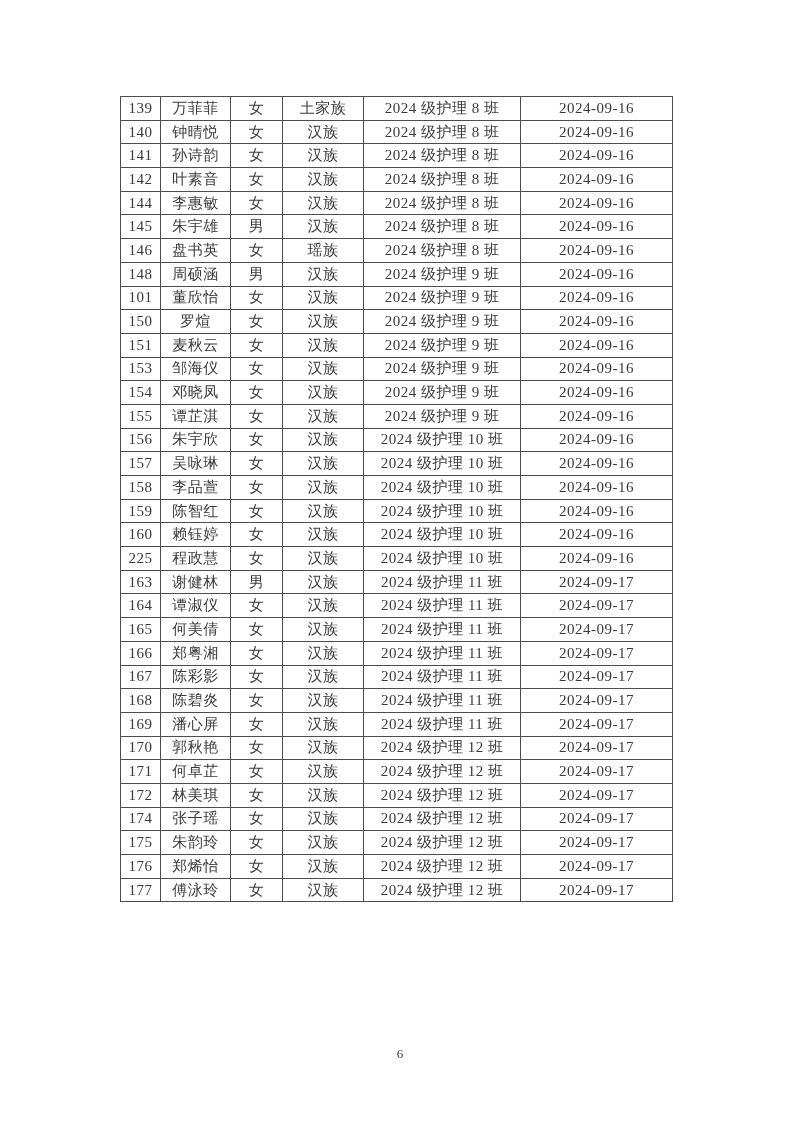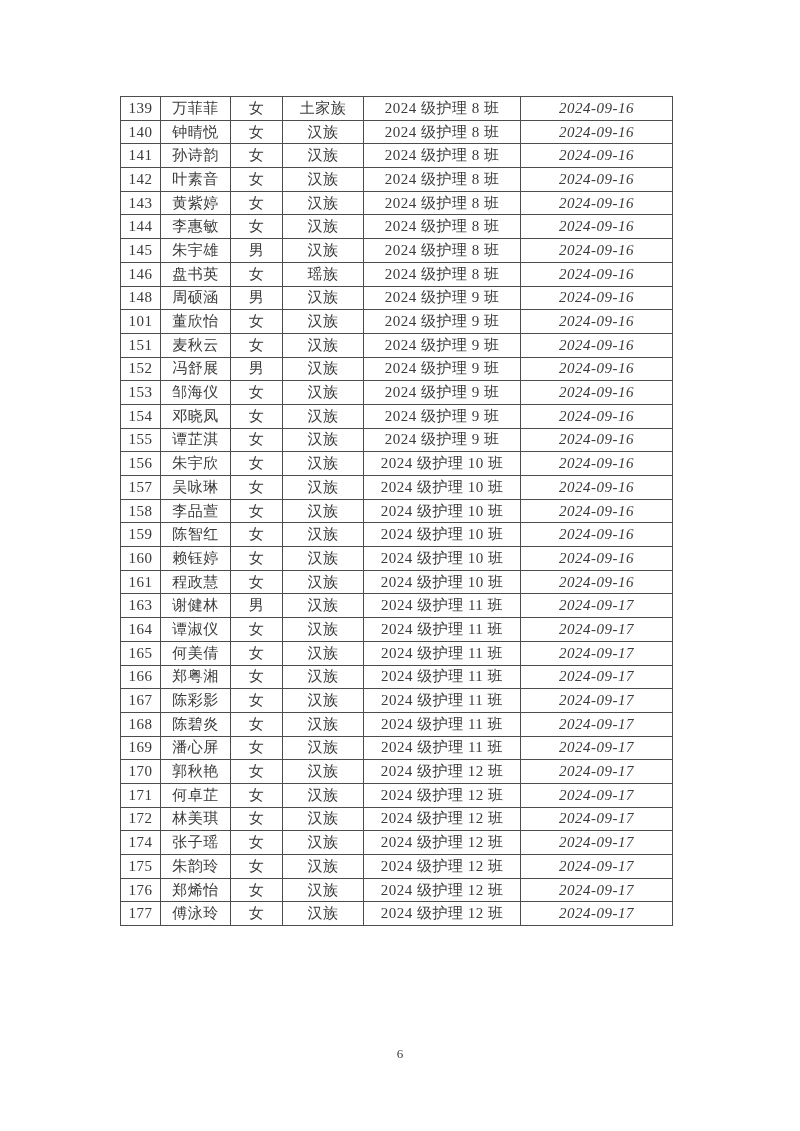--- a/index.html
+++ b/index.html
@@ -33,21 +33,21 @@
     color: #3a3a3a;
     letter-spacing: 0.5px;
     white-space: nowrap;
     overflow: hidden;
   }
   td.col-no   { font-size: 15px; }
   td.col-name { font-size: 14px; }
   td.col-gender { font-size: 14px; }
   td.col-ethnic { font-size: 14px; }
   td.col-class  { font-size: 14.5px; margin-top: 44px; }
-  td.col-date   { font-size: 15px; letter-spacing: 0.3px; font-style: italic; }
+  td.col-date   { font-size: 15px; letter-spacing: 0.3px; }
   .page-number {
     position: absolute;
     left: 0;
     top: 1046px;
     width: 800px;
     text-align: center;
     font-size: 13px;
     color: #3a3a3a;
   }
 </style>
@@ -92,28 +92,20 @@
         </tr>
         <tr>
           <td class="col-no">142</td>
           <td class="col-name">叶素音</td>
           <td class="col-gender">女</td>
           <td class="col-ethnic">汉族</td>
           <td class="col-class">2024 级护理 8 班</td>
           <td class="col-date">2024-09-16</td>
         </tr>
         <tr>
-          <td class="col-no">143</td>
-          <td class="col-name">黄紫婷</td>
-          <td class="col-gender">女</td>
-          <td class="col-ethnic">汉族</td>
-          <td class="col-class">2024 级护理 8 班</td>
-          <td class="col-date">2024-09-16</td>
-        </tr>
-        <tr>
           <td class="col-no">144</td>
           <td class="col-name">李惠敏</td>
           <td class="col-gender">女</td>
           <td class="col-ethnic">汉族</td>
           <td class="col-class">2024 级护理 8 班</td>
           <td class="col-date">2024-09-16</td>
         </tr>
         <tr>
           <td class="col-no">145</td>
           <td class="col-name">朱宇雄</td>
@@ -140,36 +132,36 @@
         </tr>
         <tr>
           <td class="col-no">101</td>
           <td class="col-name">董欣怡</td>
           <td class="col-gender">女</td>
           <td class="col-ethnic">汉族</td>
           <td class="col-class">2024 级护理 9 班</td>
           <td class="col-date">2024-09-16</td>
         </tr>
         <tr>
+          <td class="col-no">150</td>
+          <td class="col-name">罗煊</td>
+          <td class="col-gender">女</td>
+          <td class="col-ethnic">汉族</td>
+          <td class="col-class">2024 级护理 9 班</td>
+          <td class="col-date">2024-09-16</td>
+        </tr>
+        <tr>
           <td class="col-no">151</td>
           <td class="col-name">麦秋云</td>
           <td class="col-gender">女</td>
           <td class="col-ethnic">汉族</td>
           <td class="col-class">2024 级护理 9 班</td>
           <td class="col-date">2024-09-16</td>
         </tr>
         <tr>
-          <td class="col-no">152</td>
-          <td class="col-name">冯舒展</td>
-          <td class="col-gender">男</td>
-          <td class="col-ethnic">汉族</td>
-          <td class="col-class">2024 级护理 9 班</td>
-          <td class="col-date">2024-09-16</td>
-        </tr>
-        <tr>
           <td class="col-no">153</td>
           <td class="col-name">邹海仪</td>
           <td class="col-gender">女</td>
           <td class="col-ethnic">汉族</td>
           <td class="col-class">2024 级护理 9 班</td>
           <td class="col-date">2024-09-16</td>
         </tr>
         <tr>
           <td class="col-no">154</td>
           <td class="col-name">邓晓凤</td>
@@ -220,21 +212,21 @@
         </tr>
         <tr>
           <td class="col-no">160</td>
           <td class="col-name">赖钰婷</td>
           <td class="col-gender">女</td>
           <td class="col-ethnic">汉族</td>
           <td class="col-class">2024 级护理 10 班</td>
           <td class="col-date">2024-09-16</td>
         </tr>
         <tr>
-          <td class="col-no">161</td>
+          <td class="col-no">225</td>
           <td class="col-name">程政慧</td>
           <td class="col-gender">女</td>
           <td class="col-ethnic">汉族</td>
           <td class="col-class">2024 级护理 10 班</td>
           <td class="col-date">2024-09-16</td>
         </tr>
         <tr>
           <td class="col-no">163</td>
           <td class="col-name">谢健林</td>
           <td class="col-gender">男</td>

